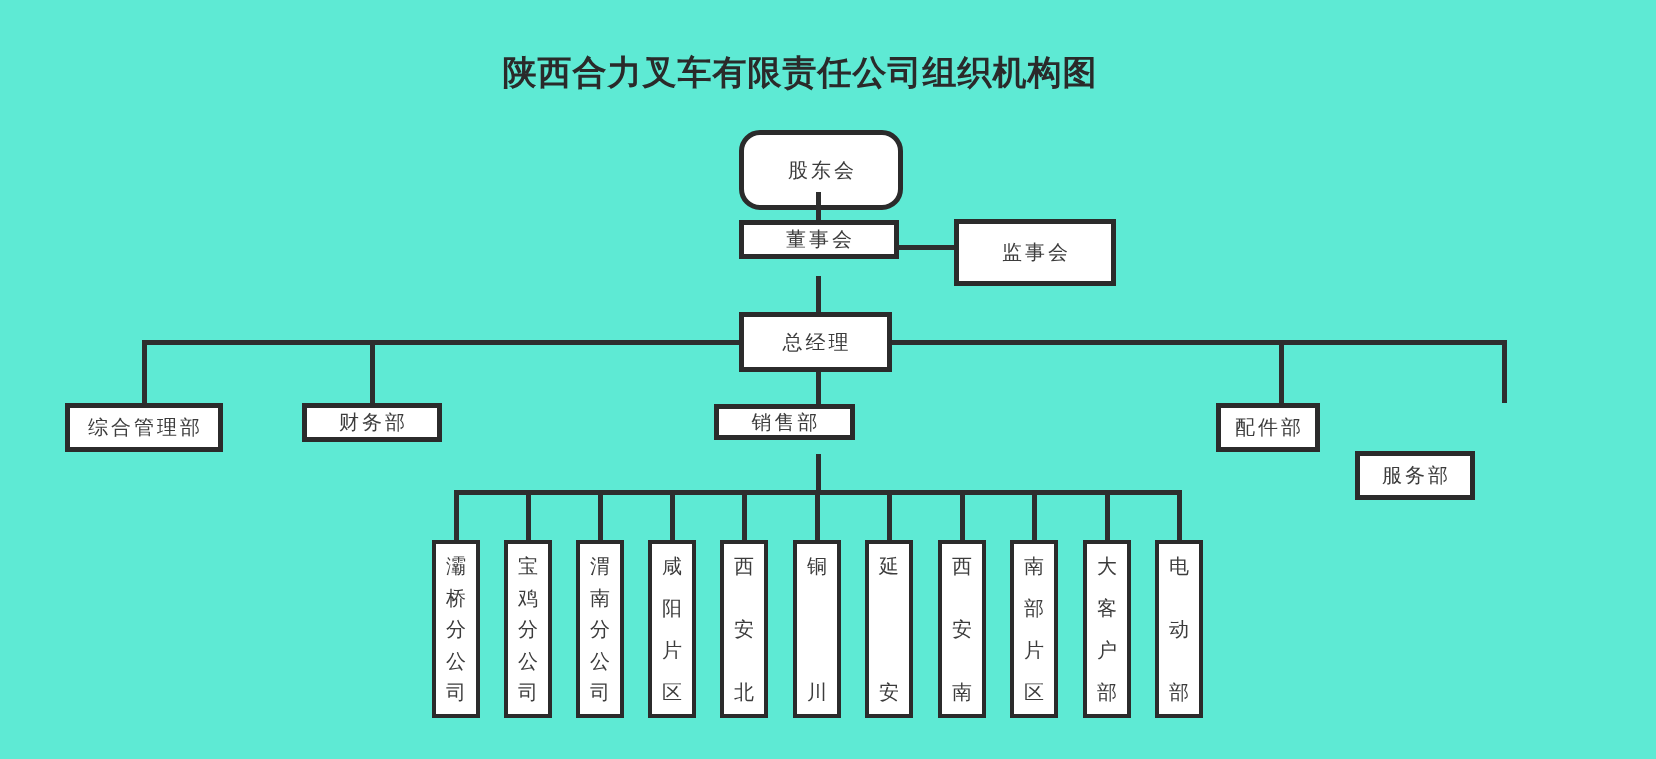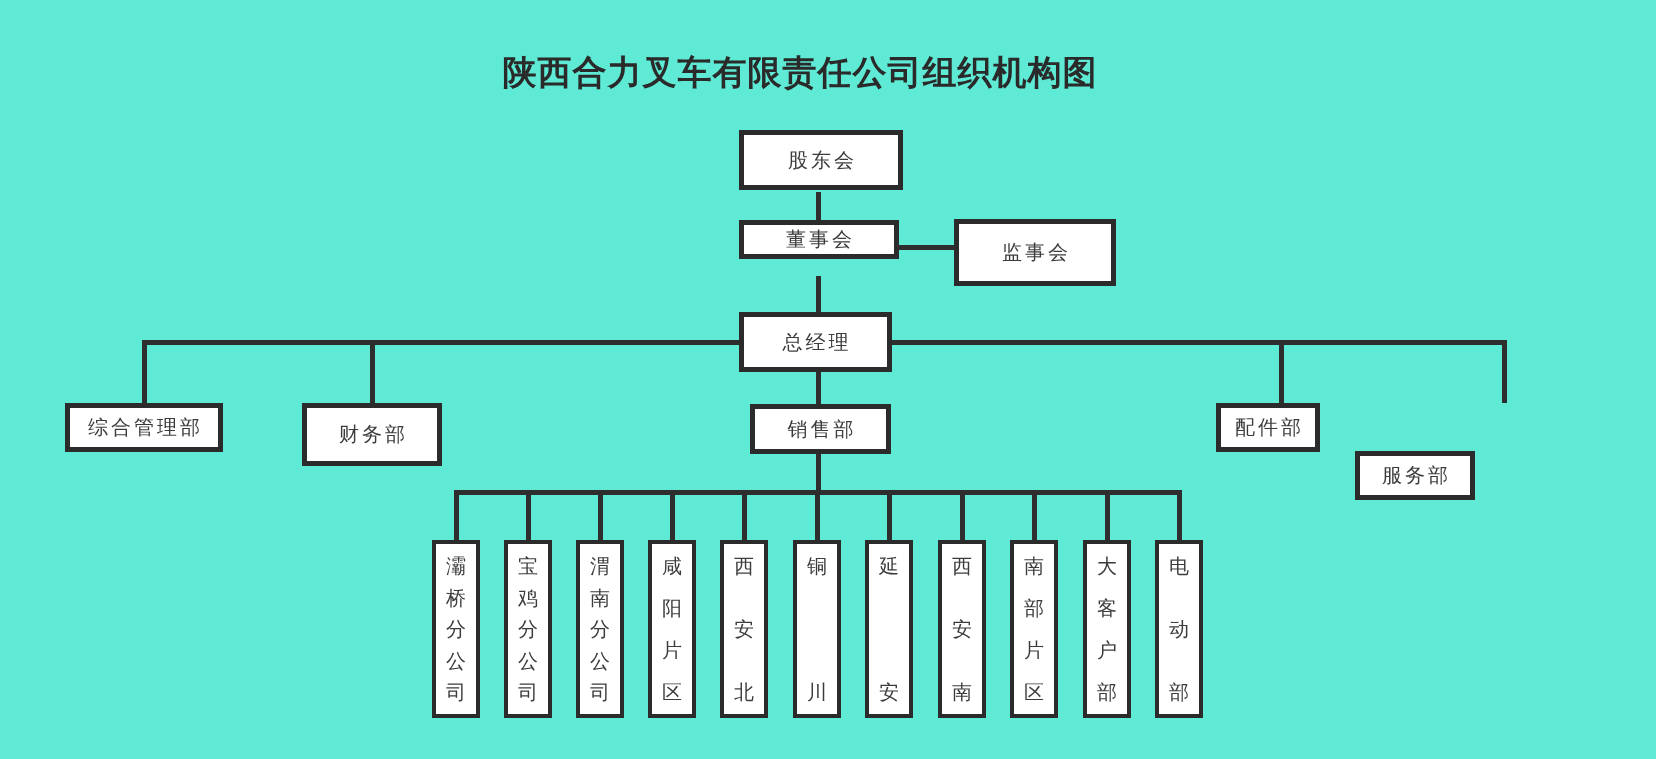--- a/index.html
+++ b/index.html
@@ -64,30 +64,30 @@
     background: #2e2e2e;
   }
 </style>
 </head>
 <body>
 
 <div class="stage">
 
   <h1 class="title">陕西合力叉车有限责任公司组织机构图</h1>
 
-  <div class="box" style="left:739px; top:130px; width:164px; height:60px;">股东会</div>
+  <div class="box" style="left:739px; top:130px; width:164px; height:80px;border-radius:21px;">股东会</div>
 
   <div class="box" style="left:739px; top:220px; width:160px; height:39px;">董事会</div>
   <div class="box" style="left:954px; top:219px; width:162px; height:67px;">监事会</div>
 
   <div class="box" style="left:739px; top:312px; width:153px; height:60px;">总经理</div>
 
   <div class="box" style="left:65px;   top:403px; width:158px; height:49px;">综合管理部</div>
-  <div class="box" style="left:302px;  top:403px; width:140px; height:63px;">财务部</div>
-  <div class="box" style="left:750px;  top:404px; width:141px; height:50px;">销售部</div>
+  <div class="box" style="left:302px;  top:403px; width:140px; height:39px;">财务部</div>
+  <div class="box" style="left:714px;  top:404px; width:141px; height:36px;">销售部</div>
   <div class="box" style="left:1216px; top:403px; width:104px; height:49px;">配件部</div>
   <div class="box" style="left:1355px; top:403px; width:120px; height:49px;margin-top:48px;">服务部</div>
 
   <div class="vbox" style="left:432px;">
       <span>灞</span>
       <span>桥</span>
       <span>分</span>
       <span>公</span>
       <span>司</span>
     </div>

